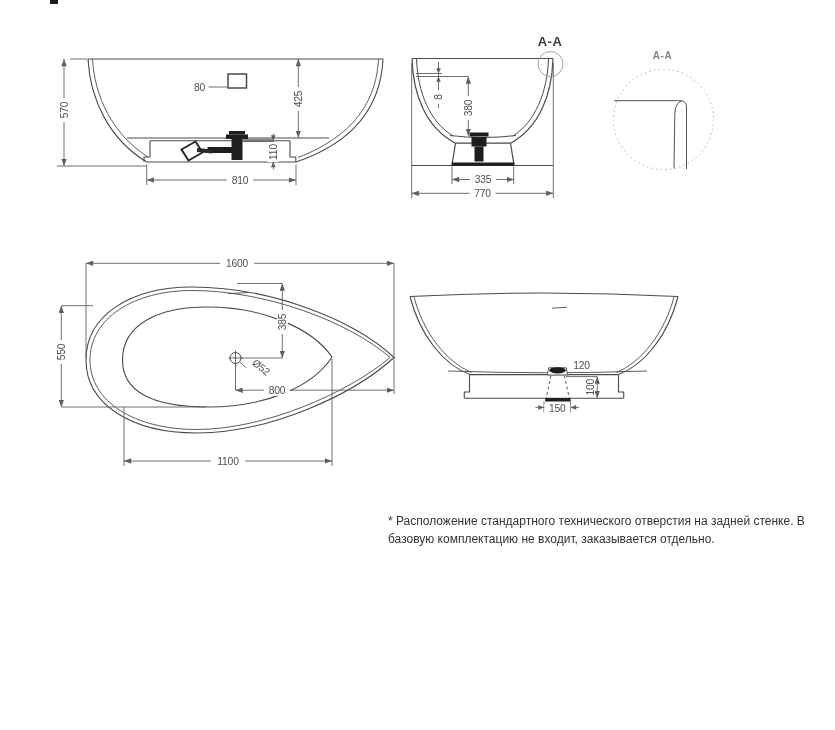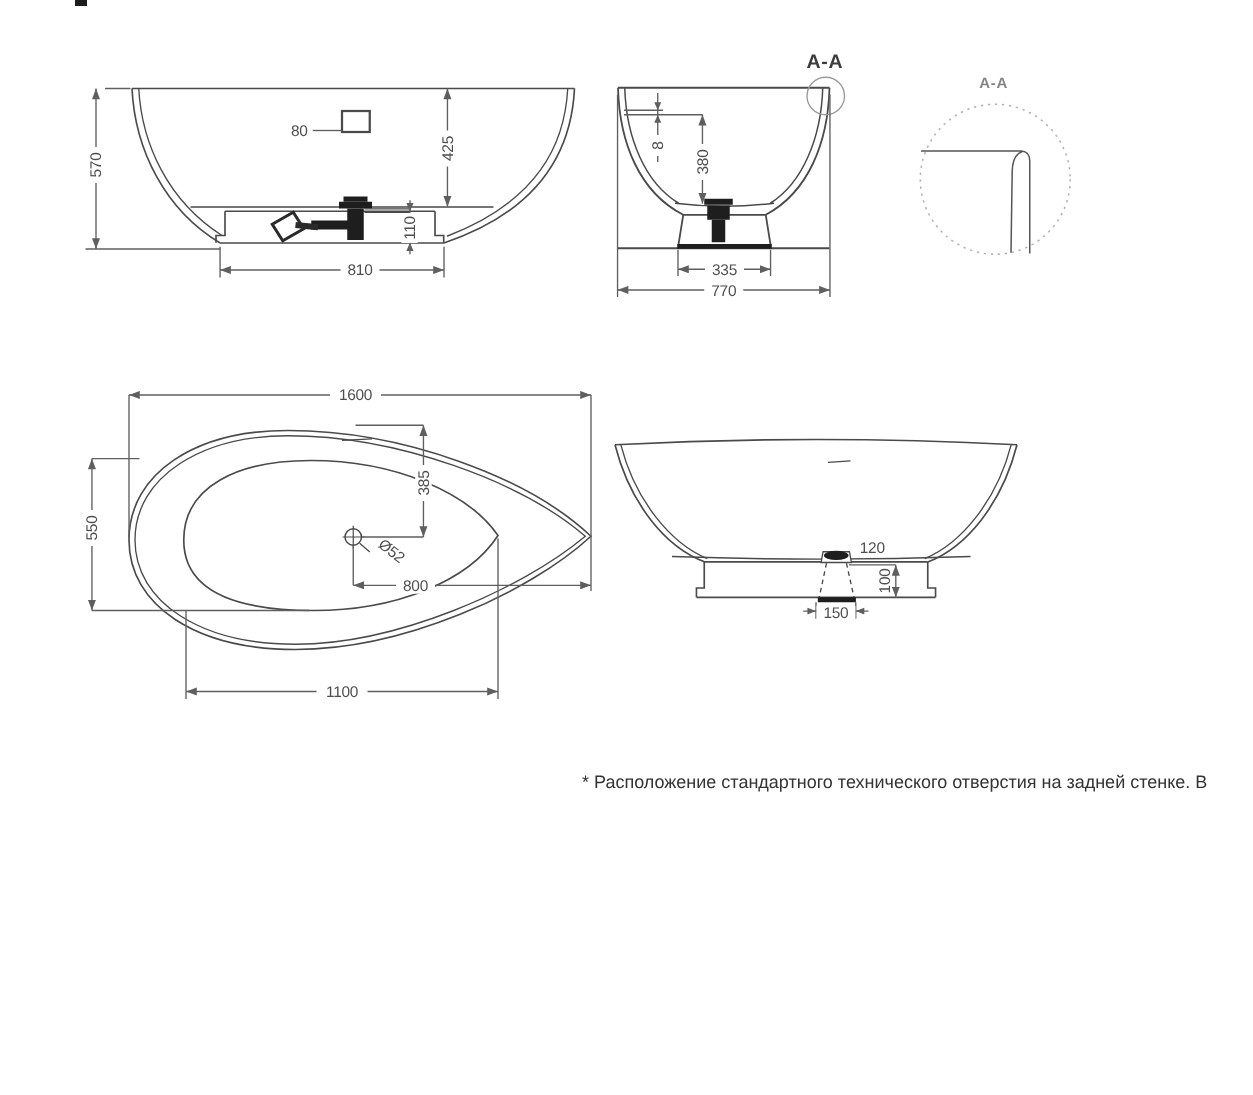--- a/index.html
+++ b/index.html
@@ -174,15 +174,16 @@
         <text class="dim-text" x="581.5" y="368.5" text-anchor="middle">120</text>
         <text class="dim-text" transform="translate(593.5,387.3) rotate(-90)" text-anchor="middle">100</text>
         <rect x="544.3" y="403.9" width="26" height="10.5" fill="#fff"></rect>
         <text class="dim-text" x="557.3" y="412.3" text-anchor="middle">150</text>
       </g>
     </g>
   </svg>
 
   <div class="note">
     <div>* Расположение стандартного технического отверстия на задней стенке. В</div>
+    <div>базовую комплектацию не входит, заказывается отдельно.</div>
   </div>
 
 </div>
 
 </body></html>

